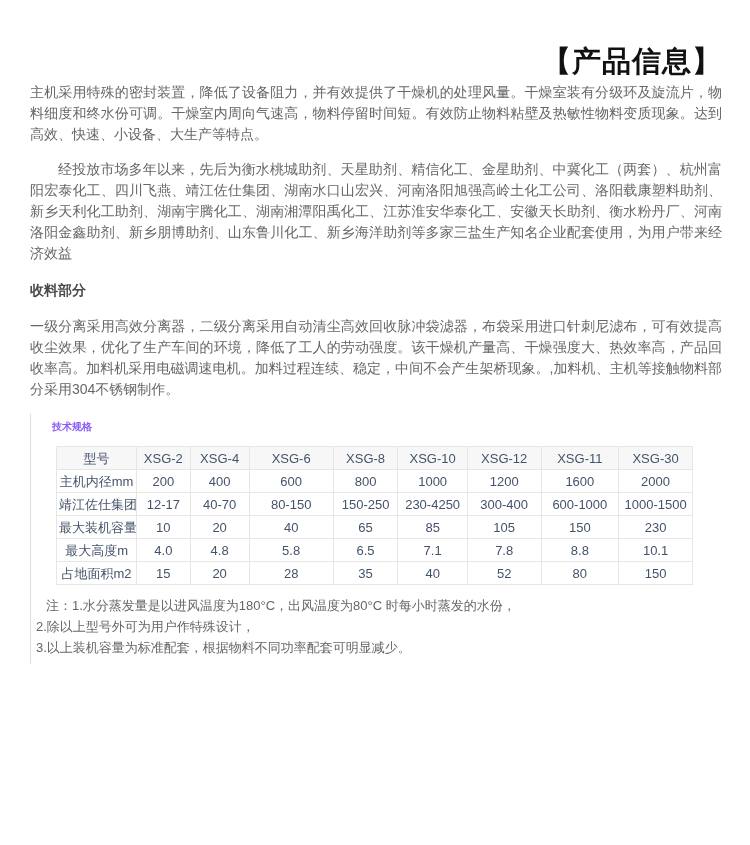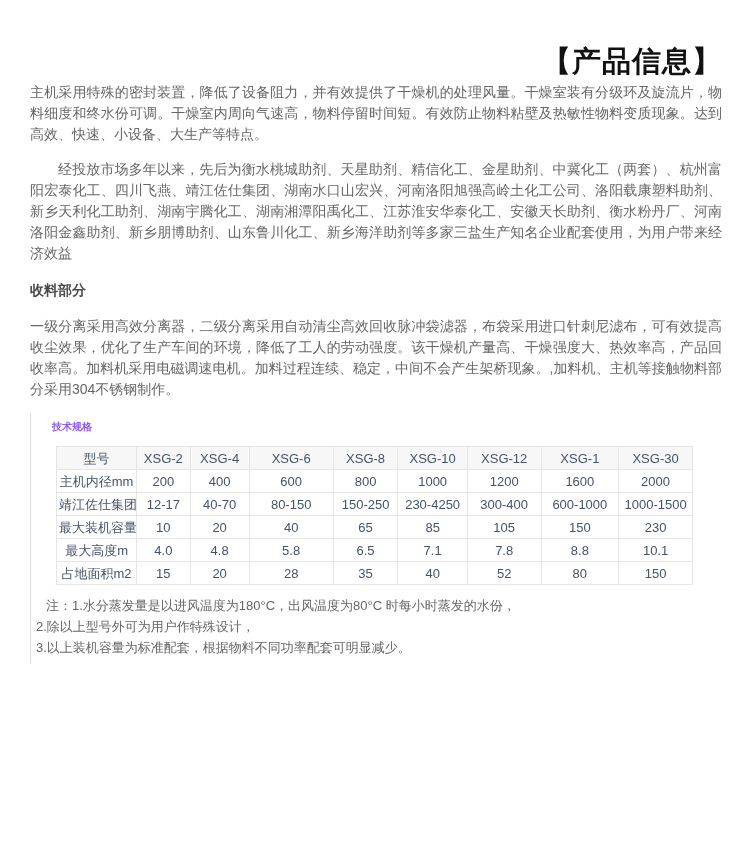--- a/index.html
+++ b/index.html
@@ -110,21 +110,21 @@
     <table class="specs-table">
       <tbody id="specs-tbody">
           <tr class="header-row">
             <th>型号</th>
             <th>XSG-2</th>
             <th>XSG-4</th>
             <th>XSG-6</th>
             <th>XSG-8</th>
             <th>XSG-10</th>
             <th>XSG-12</th>
-            <th>XSG-1</th>
+            <th>XSG-11</th>
             <th>XSG-30</th>
           </tr>
           <tr class="data-row">
             <td>主机内径mm</td>
             <td>200</td>
             <td>400</td>
             <td>600</td>
             <td>800</td>
             <td>1000</td>
             <td>1200</td>

